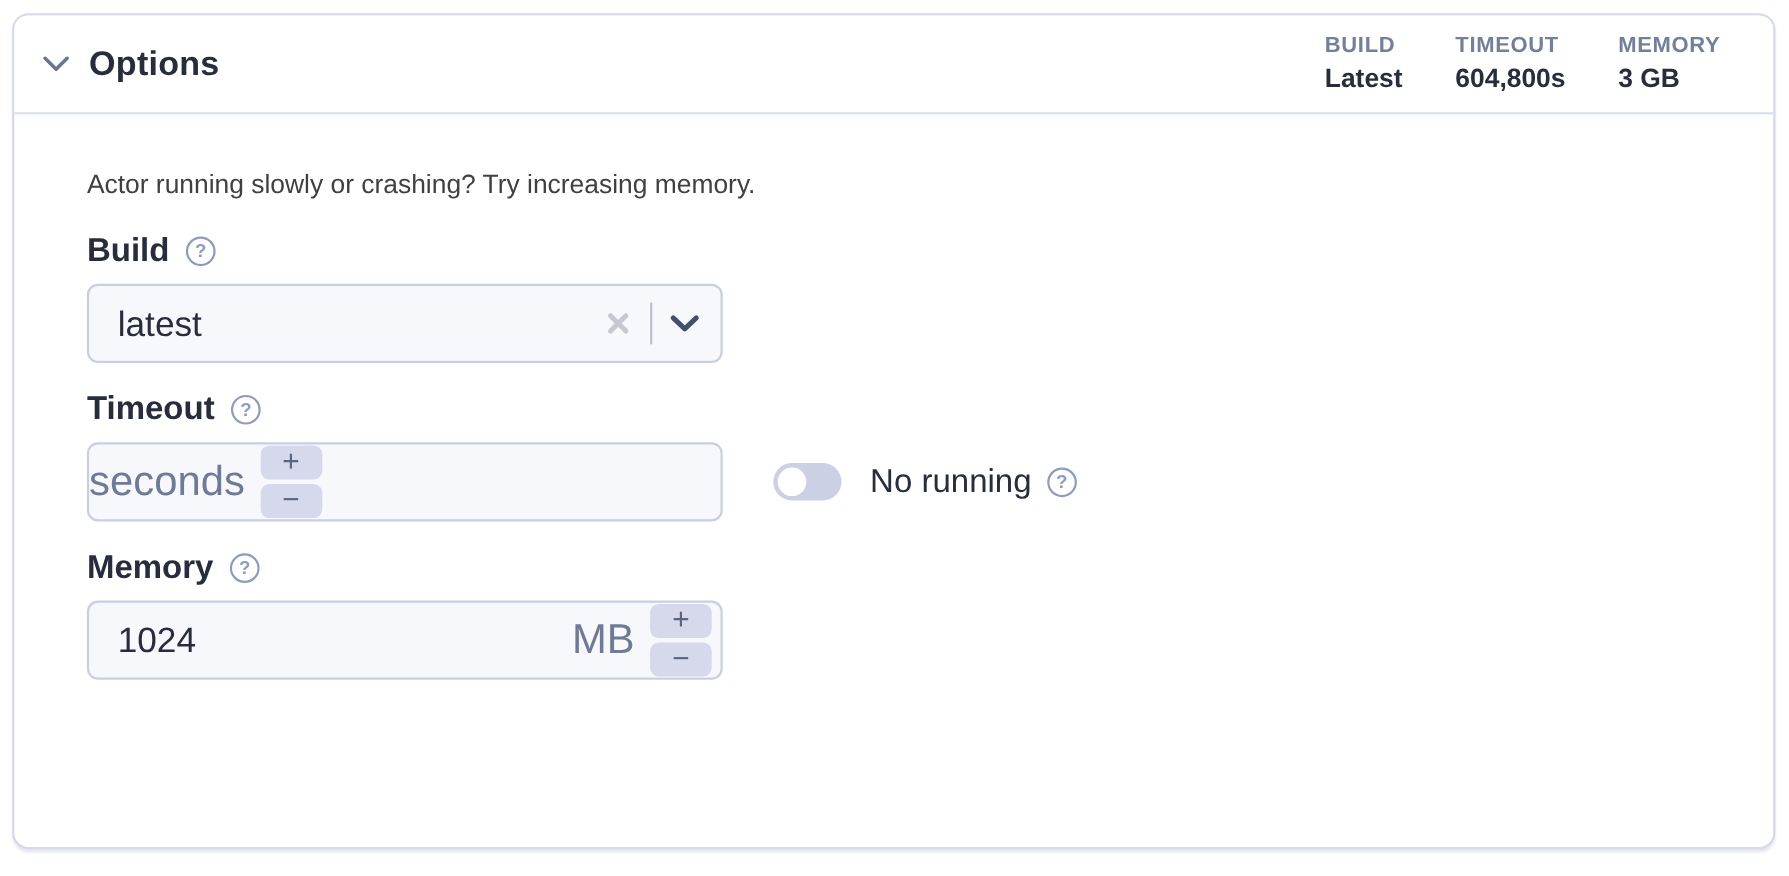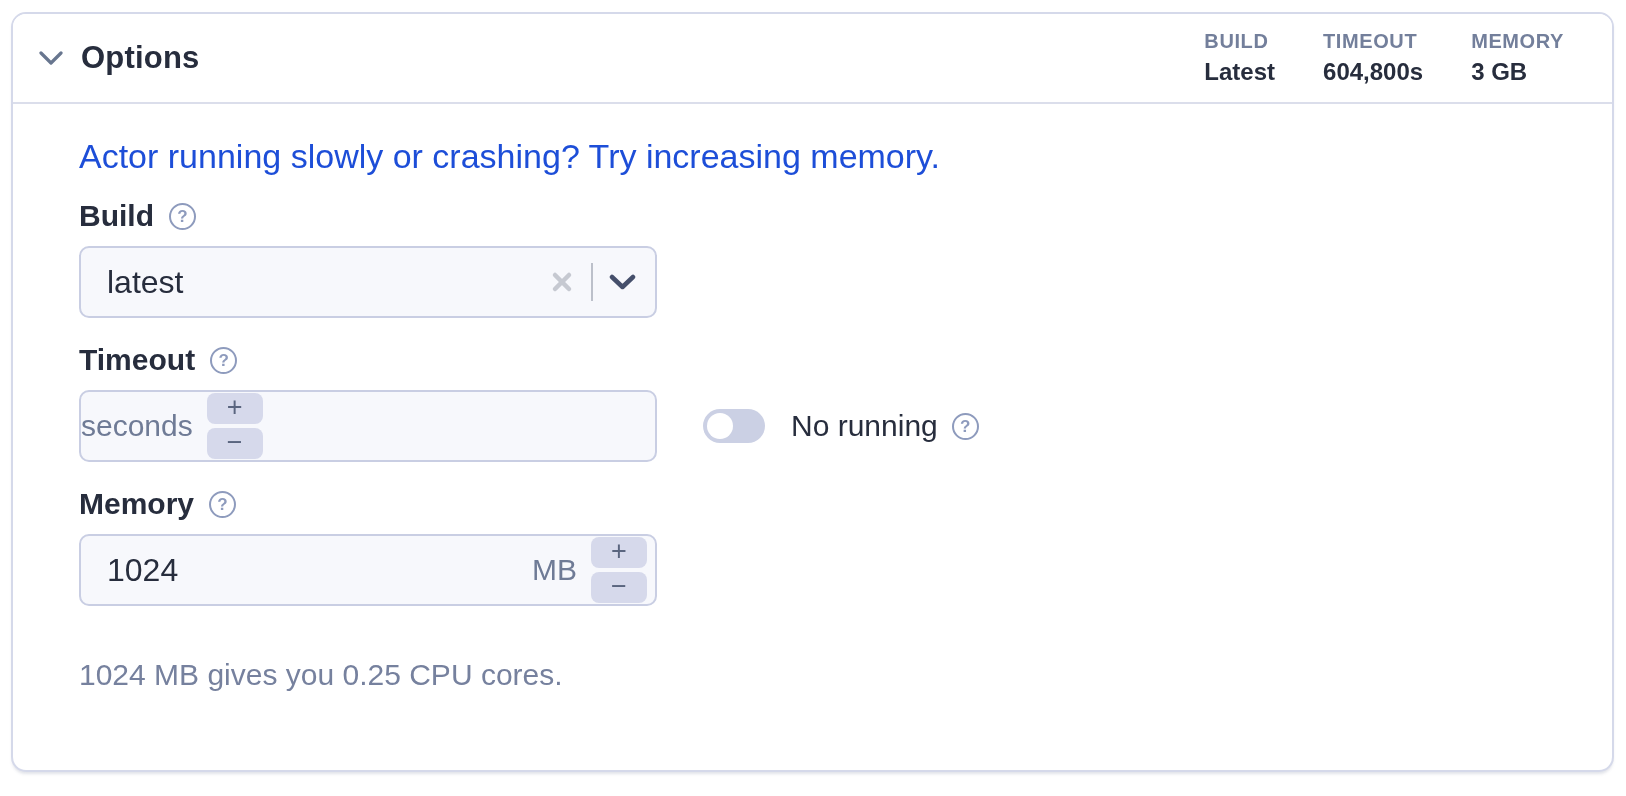--- a/index.html
+++ b/index.html
@@ -57,24 +57,24 @@
     color: #737f9b;
   }
   .s-value {
     font-size: 24px;
     font-weight: 700;
     color: #272d3d;
   }
   
   .card-body { padding: 34px 66px 0 66px; }
   .intro {
-    margin: 0 0 24px 0;
-    font-size: 34px;
+    margin: 12px 0 24px 0;
+    font-size: 24px;
     line-height: 36px;
-    color: #1d4ed8;
+    color: #404040;
   }
   .field-label {
     display: flex;
     align-items: center;
     gap: 15px;
     height: 36px;
     margin-bottom: 12px;
   }
   .field-label .lbl {
     font-size: 30px;
@@ -111,21 +111,21 @@
     min-width: 0;
     border: none;
     outline: none;
     background: transparent;
     font-family: inherit;
     font-size: 32px;
     color: #272d3d;
     padding: 0 0 0 26px;
   }
   .unit {
-    font-size: 30px;
+    font-size: 38px;
     color: #6f7b96;
     margin-right: 14px;
     white-space: nowrap;
   }
   .stepper {
     display: flex;
     flex-direction: column;
     gap: 4px;
     margin-right: 3px;
   }
@@ -269,17 +269,16 @@
         <span class="unit">MB</span>
         <div class="stepper">
           <button>+</button>
           <button>−</button>
         </div>
       </div>
     </div>
 
     <p class="help-text">
       <br>
-      <span>1024 MB gives you 0.25 CPU cores.</span>
     </p>
 
   </div>
 </div>
 
 </body></html>

